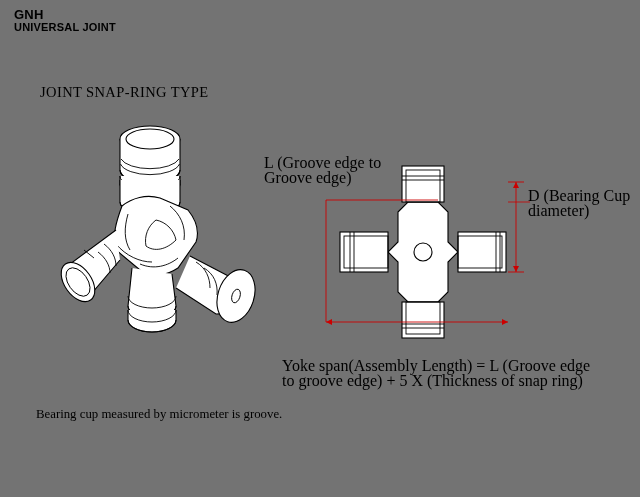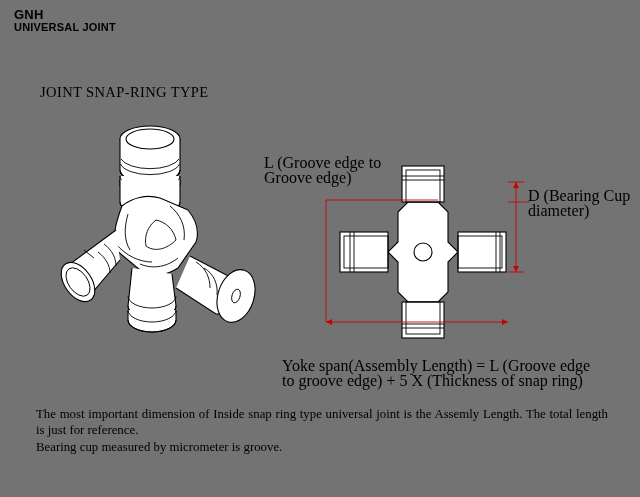--- a/index.html
+++ b/index.html
@@ -195,17 +195,16 @@
       <path d="M196 122 L193 116 L199 116 Z" fill="#cc0000" stroke="none"></path>
       <line x1="188" y1="52" x2="210" y2="52" stroke-width="0.8"></line>
     </svg>
   </div>
 
   <div class="label" id="label-L">L (Groove edge to Groove edge)</div>
   <div class="label" id="label-D">D (Bearing Cup diameter)</div>
   <div class="label" id="label-yoke">Yoke span(Assembly Length) = L (Groove edge to groove edge) + 5 X (Thickness of snap ring)</div>
 
   <div class="note">
-    <p>The most important dimension of Inside snap ring type universal joint is the Assemly Length. The total length is just for reference.</p>
     <p>Bearing cup measured by micrometer is groove.</p>
   </div>
 
 </div>
 
 </body></html>

